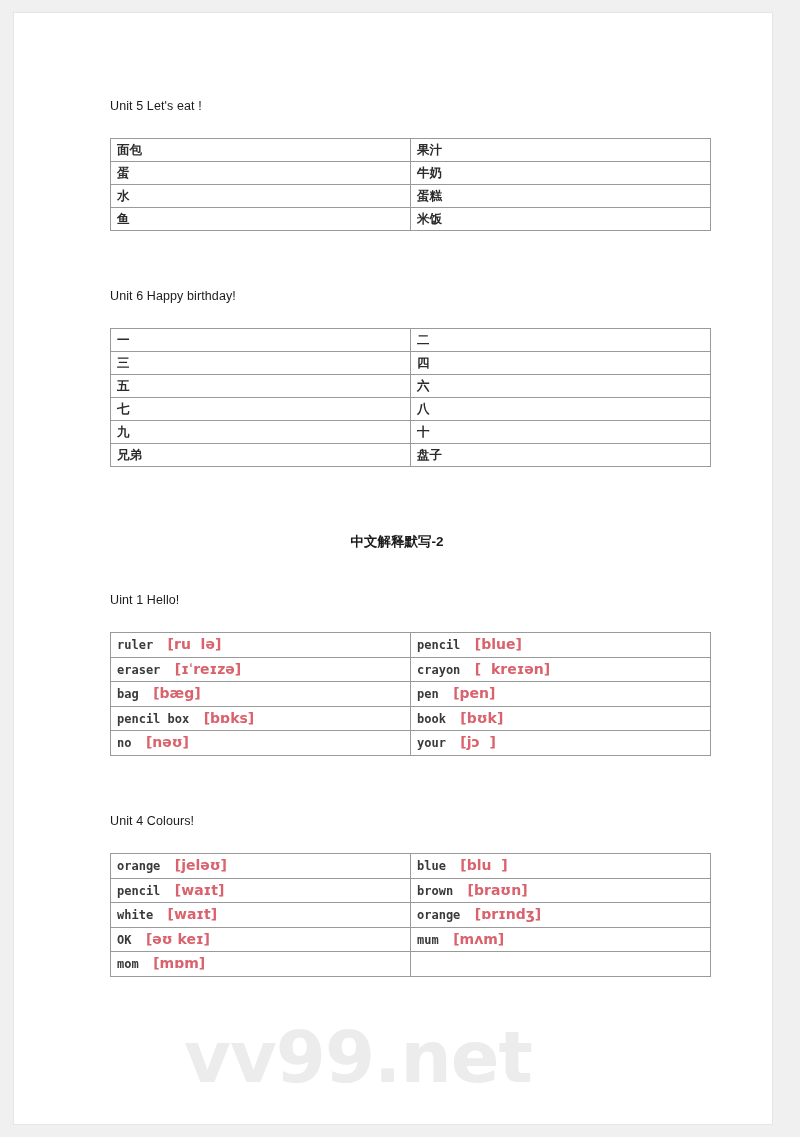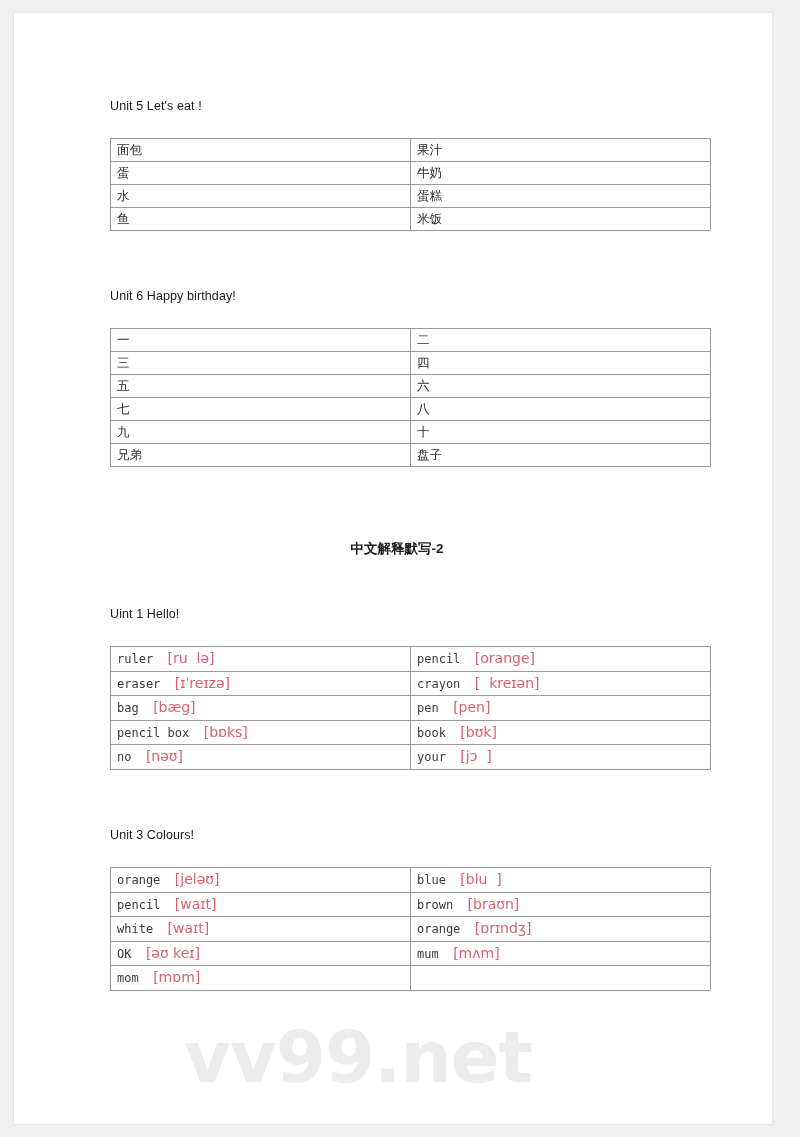--- a/index.html
+++ b/index.html
@@ -42,30 +42,31 @@
     margin: 0;
     padding: 0;
   }
 
   .doc-title {
     font-family: "Liberation Sans", sans-serif;
     font-size: 13.5px;
     font-weight: bold;
     color: #1b1b1b;
     text-align: center;
-    margin: 15px;
+    margin: 8px;
     padding: 0;
   }
 
   
   table.vocab {
     border-collapse: collapse;
     width: 574px;
     table-layout: fixed;
     border: 1px solid #9a9a9a;
+    font-weight: bold;
   }
   table.vocab td {
     border: 1px solid #9a9a9a;
     padding: 2px 6px 3px 6px;
     vertical-align: middle;
     height: 17px;
   }
   table.vocab td.c1 { width: 287px; }
   table.vocab td.c2 { width: 287px; }
 
@@ -185,21 +186,21 @@
 
     <div class="gap-after-title"></div>
 
     <div>
       <p class="unit-heading">Uint 1 Hello!</p>
       <div class="gap-title-table"></div>
       <table class="vocab en">
         <tbody>
           <tr>
             <td class="c1"><span>ruler</span>  <span class="ipa">[ru  lə]</span></td>
-            <td class="c2"><span>pencil</span>  <span class="ipa">[orange]</span></td>
+            <td class="c2"><span>pencil</span>  <span class="ipa">[blue]</span></td>
           </tr>
           <tr>
             <td class="c1"><span>eraser</span>  <span class="ipa">[ɪˈreɪzə]</span></td>
             <td class="c2"><span>crayon</span>  <span class="ipa">[  kreɪən]</span></td>
           </tr>
           <tr>
             <td class="c1"><span>bag</span>  <span class="ipa">[bæg]</span></td>
             <td class="c2"><span>pen</span>  <span class="ipa">[pen]</span></td>
           </tr>
           <tr>
@@ -210,21 +211,21 @@
             <td class="c1"><span>no</span>  <span class="ipa">[nəʊ]</span></td>
             <td class="c2"><span>your</span>  <span class="ipa">[jɔ  ]</span></td>
           </tr>
         </tbody>
       </table>
     </div>
 
     <div class="gap-section"></div>
 
     <div>
-      <p class="unit-heading">Unit 3 Colours!</p>
+      <p class="unit-heading">Unit 4 Colours!</p>
       <div class="gap-title-table"></div>
       <table class="vocab en">
         <tbody>
           <tr>
             <td class="c1"><span>orange</span>  <span class="ipa">[jeləʊ]</span></td>
             <td class="c2"><span>blue</span>  <span class="ipa">[blu  ]</span></td>
           </tr>
           <tr>
             <td class="c1"><span>pencil</span>  <span class="ipa">[waɪt]</span></td>
             <td class="c2"><span>brown</span>  <span class="ipa">[braʊn]</span></td>

